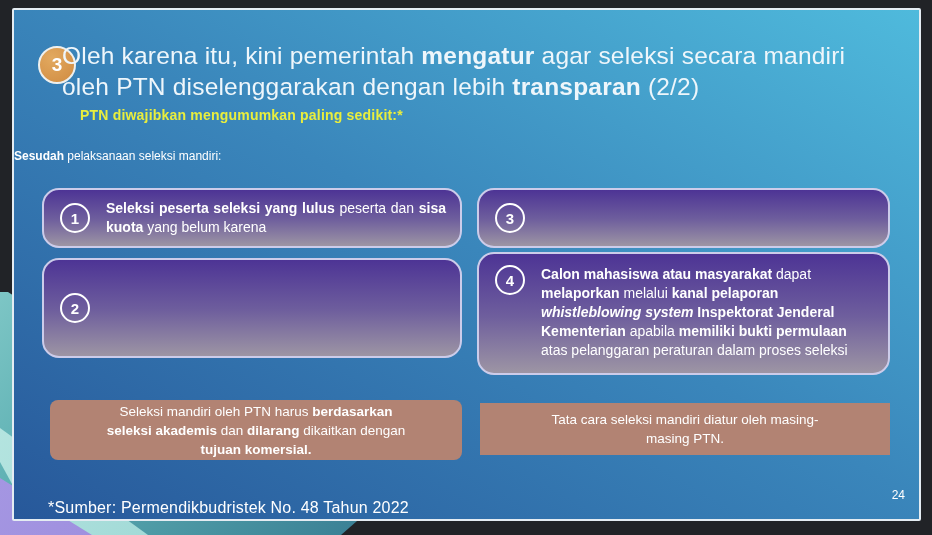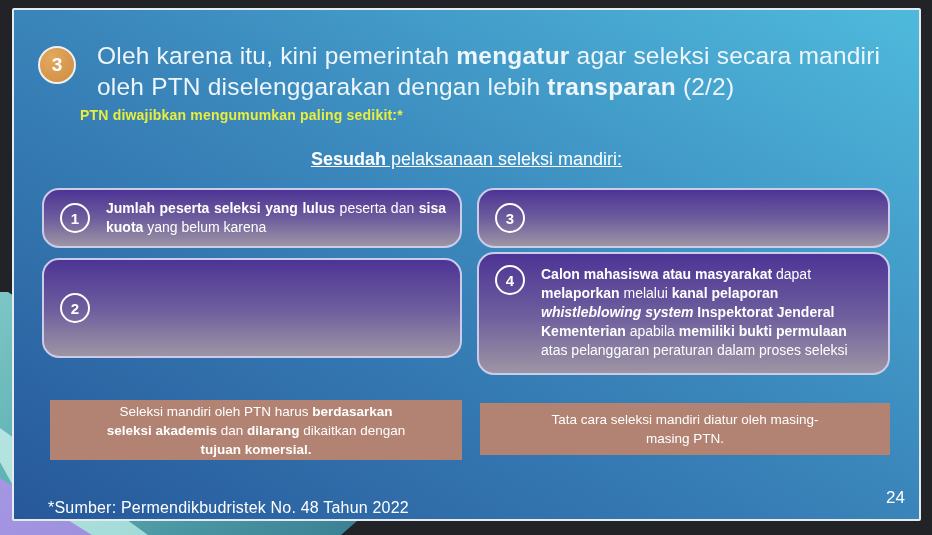--- a/index.html
+++ b/index.html
@@ -15,49 +15,49 @@
       clip-path:polygon(0px 478px,92px 535px,0px 535px);}
   
   .slide{position:absolute;left:12px;top:8px;width:909px;height:513px;box-sizing:border-box;
          border:2px solid #e4ecf2;border-radius:2px;
          background:linear-gradient(to top right,#27589a 0%,#3a86bb 52%,#4fbadc 100%);}
   .badge{position:absolute;left:24px;top:36px;width:38px;height:38px;border-radius:50%;
          background:radial-gradient(circle at 35% 30%,#e2a95f,#d08b41);
          border:2px solid #eef0ee;box-sizing:border-box;
          display:flex;align-items:center;justify-content:center;
          color:#fff;font-weight:bold;font-size:19px;}
-  .title{position:absolute;left:83px;top:30px;width:800px;
+  .title{position:absolute;left:48px;top:30px;width:800px;
          font-size:24.5px;line-height:31px;color:#eef6fb;letter-spacing:.2px;}
   .subtitle{position:absolute;left:66px;top:97px;font-size:14px;font-weight:bold;
             color:#e9ee3d;letter-spacing:.2px;}
-  .section{position:absolute;left:0;top:139px;width:100%;text-align:center;
-           font-size:18px;color:#ffffff;text-decoration:underline;}
+  .section{position:absolute;left:0;top:139px;width:100%;text-align:left;
+           font-size:12px;color:#ffffff;}
   .b{font-weight:bold;}
   .bi{font-weight:bold;font-style:italic;}
   
   .item{position:absolute;box-sizing:border-box;border:2px solid #ccccea;border-radius:17px;
         background:linear-gradient(180deg,#4d3495 0%,#6e5e9d 52%,#9d95a4 100%);
         display:flex;align-items:center;color:#fff;}
   .item-1{left:28px;top:178px;width:420px;height:60px;}
   .item-3{left:463px;top:178px;width:413px;height:60px;}
   .item-2{left:28px;top:248px;width:420px;height:100px;}
   .item-4{left:463px;top:242px;width:413px;height:123px;align-items:flex-start;padding-top:11px;}
   .num{flex:none;width:30px;height:30px;margin-left:16px;border:2px solid #fff;border-radius:50%;
        box-sizing:border-box;display:flex;align-items:center;justify-content:center;
        font-weight:bold;font-size:15px;color:#fff;}
   .itext{margin:0 14px 0 16px;font-size:14px;line-height:19px;}
   .just{text-align:justify;}
   
   .note{position:absolute;box-sizing:border-box;background:#b28373;color:#fff;
         display:flex;align-items:center;justify-content:center;text-align:center;
         font-size:13.5px;line-height:19px;}
-  .note-1{left:36px;top:390px;width:412px;height:60px;padding:0 52px;}
+  .note-1{left:36px;top:390px;width:412px;height:60px;padding:0 52px;border-radius:8px;}
   .note-2{left:466px;top:393px;width:410px;height:52px;padding:0 55px;justify-content:flex-end;}
   .footnote{position:absolute;left:34px;top:489px;font-size:16px;color:#fff;letter-spacing:.2px;}
-  .pagenum{position:absolute;right:14px;top:478px;font-size:17px;color:#fff;margin-left:21px;}
+  .pagenum{position:absolute;right:14px;top:478px;font-size:12px;color:#fff;margin-left:21px;}
 </style>
 </head>
 <body>
 
 <div class="stage">
 
   <div class="shape shape-teal"></div>
   <div class="shape shape-teal-light"></div>
   <div class="shape shape-purple"></div>
 
@@ -70,21 +70,21 @@
     <div class="title"><span>Oleh karena itu, kini pemerintah </span><span class="b">mengatur</span><span> agar seleksi secara mandiri oleh PTN diselenggarakan dengan lebih </span><span class="b">transparan</span><span> (2/2)</span></div>
 
     <div class="subtitle">PTN diwajibkan mengumumkan paling sedikit:*</div>
 
     <div class="section"><span class="b">Sesudah</span><span> pelaksanaan seleksi mandiri:</span></div>
 
     <div class="item item-1">
       <div class="num">
           <span>1</span>
         </div>
-      <div class="itext just"><span class="b">Jumlah peserta seleksi yang lulus</span><span> peserta dan </span><span class="b">sisa kuota</span><span> yang belum karena</span></div>
+      <div class="itext just"><span class="b">Seleksi peserta seleksi yang lulus</span><span> peserta dan </span><span class="b">sisa kuota</span><span> yang belum karena</span></div>
     </div>
 
     <div class="item item-2">
       <div class="num">
           <span>2</span>
         </div>
     </div>
 
     <div class="item item-3">
       <div class="num">

